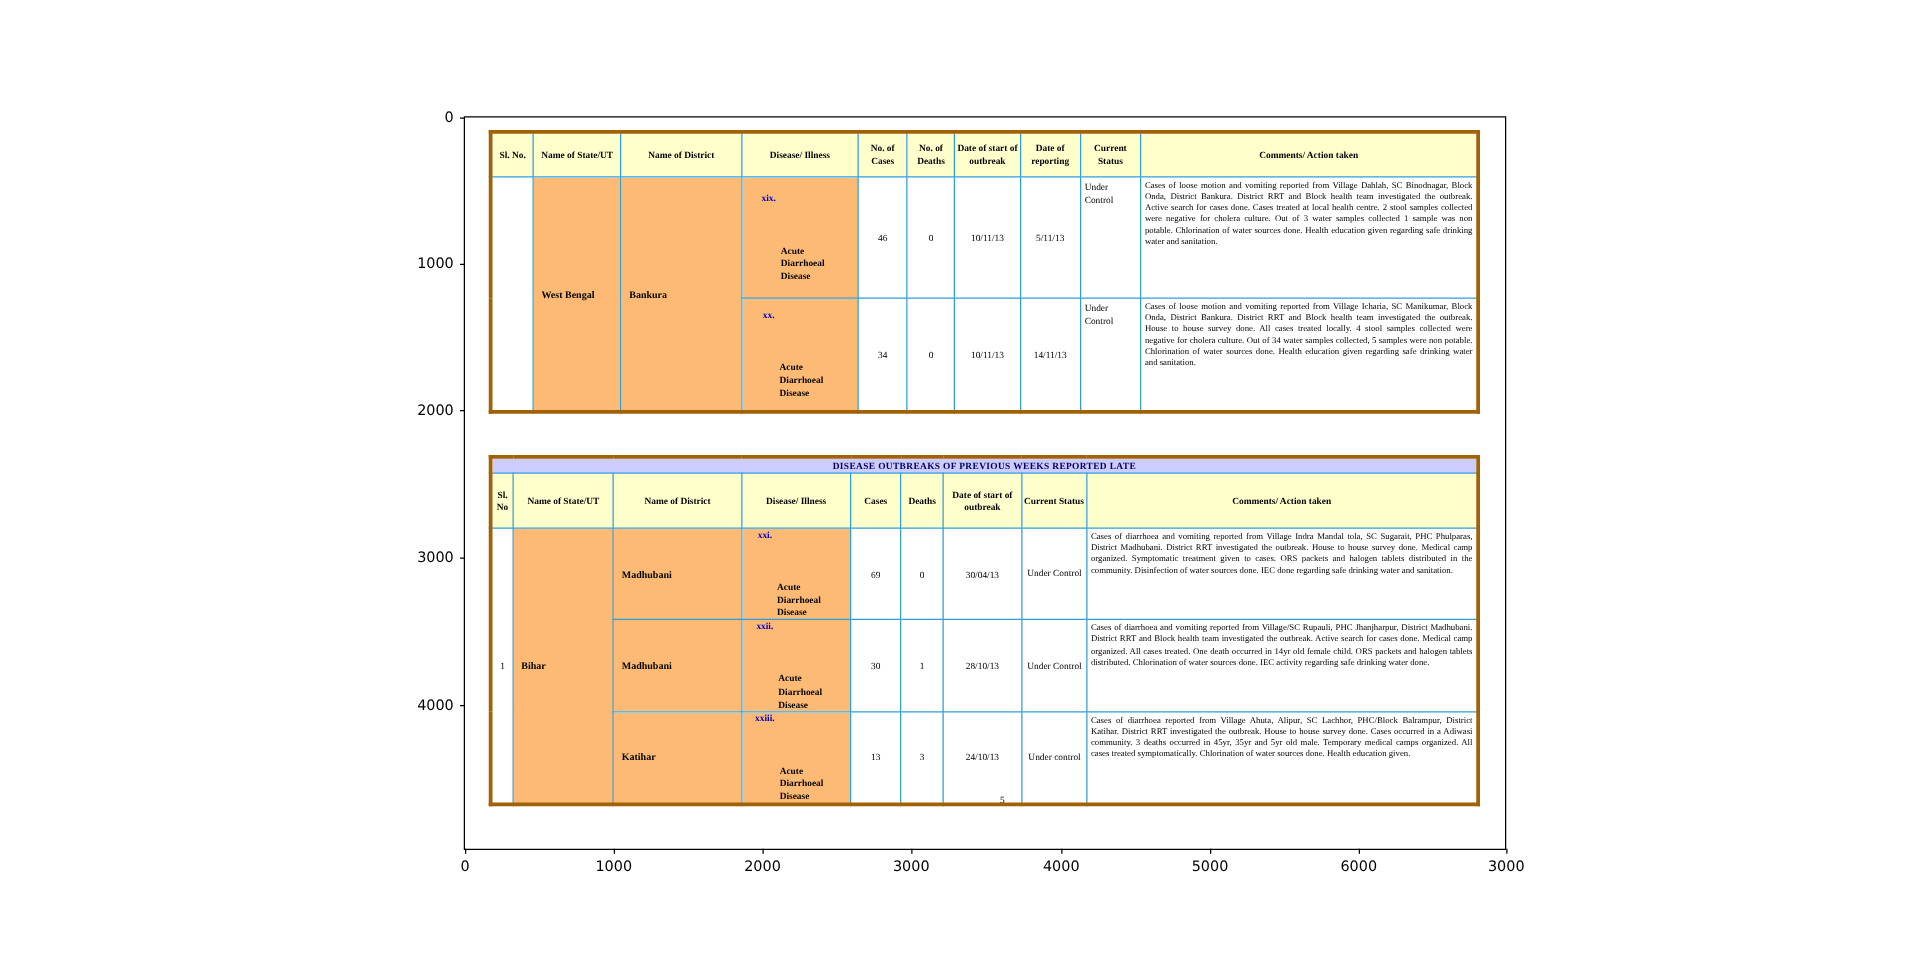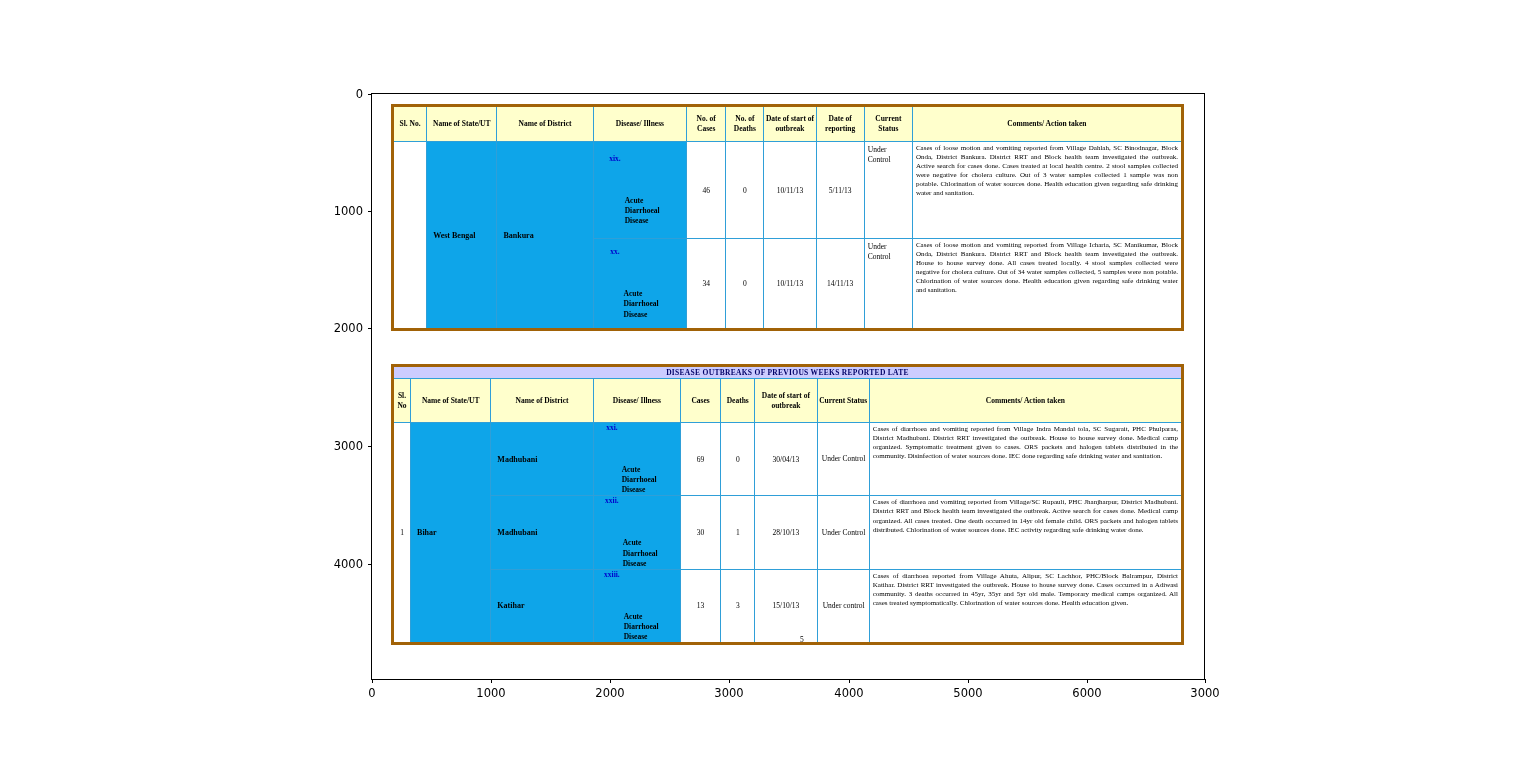--- a/index.html
+++ b/index.html
@@ -22,21 +22,21 @@
                border:3px solid #a16207; background:#ffffff; }
   .doc-table td, .doc-table th { border:1px solid #2f9fd8; overflow:hidden; }
   .t1 { left:19px; top:10px; width:793px; }
   .t2 { left:19px; top:270px; width:793px; }
 
   th.colhead { background:#ffffcc; font-size:7.5px; font-weight:bold; color:#000;
                text-align:center; vertical-align:middle; line-height:1.3; padding:2px 1px; }
   .t2-title { background:#ccccff; font-size:7.5px; font-weight:bold; color:#000066;
               text-align:center; vertical-align:middle; letter-spacing:.3px; padding:1px; }
 
-  td.cyan { background:#0ea5e9; }
+  td.cyan { background:#fdba74; }
   td.state-cell, td.district-cell { font-size:8px; font-weight:bold; vertical-align:middle;
               text-align:left; padding-left:6px; color:#000; }
   td.num-cell, td.date-cell { font-size:7.5px; text-align:center; vertical-align:middle; color:#000; }
   td.status-cell { font-size:7.5px; color:#000; padding:3px 2px 0 3px; line-height:1.35; }
   .t1 td.status-cell { vertical-align:top; text-align:left; }
   .t2 td.status-cell { vertical-align:middle; text-align:center; padding-top:0; }
   td.slno-cell { font-size:7.5px; text-align:center; vertical-align:middle; background:#ffffff; }
 
   td.disease-cell { vertical-align:middle; }
   .disease-wrap { display:flex; justify-content:center; gap:4px; padding:0 2px; }
@@ -202,21 +202,21 @@
       <tr style="height:65px;">
         <td class="cyan district-cell">Katihar</td>
         <td class="cyan disease-cell">
           <div class="disease-wrap">
             <span class="numeral">xxiii.</span>
             <span class="disease-name">Acute Diarrhoeal Disease</span>
           </div>
         </td>
         <td class="num-cell">13</td>
         <td class="num-cell">3</td>
-        <td class="date-cell">15/10/13</td>
+        <td class="date-cell">24/10/13</td>
         <td class="status-cell">Under control</td>
         <td class="comments-cell">Cases of diarrhoea reported from Village Ahuta, Alipur, SC Lachhor, PHC/Block Balrampur, District Katihar. District RRT investigated the outbreak. House to house survey done. Cases occurred in a Adiwasi community. 3 deaths occurred in 45yr, 35yr and 5yr old male. Temporary medical camps organized. All cases treated symptomatically. Chlorination of water sources done. Health education given.</td>
       </tr>
     </tbody>
       </table>
 
     <div class="pageno">5</div>
   </div>
 </div>
 

